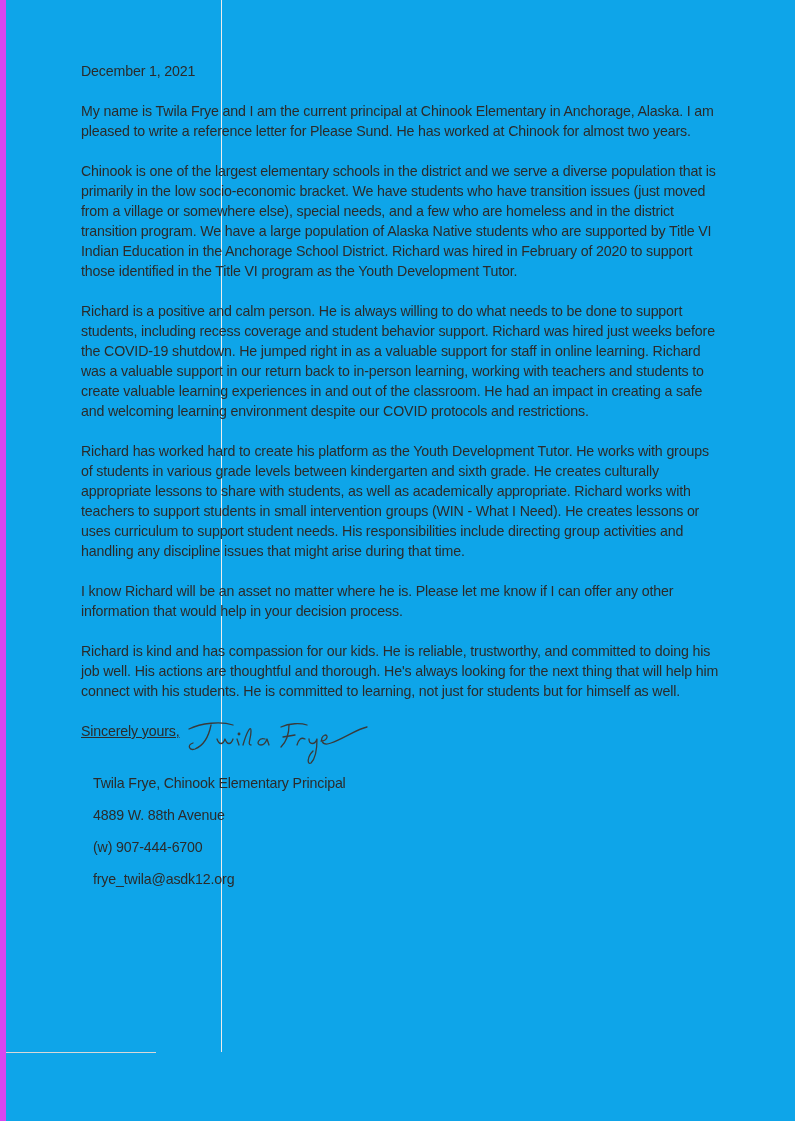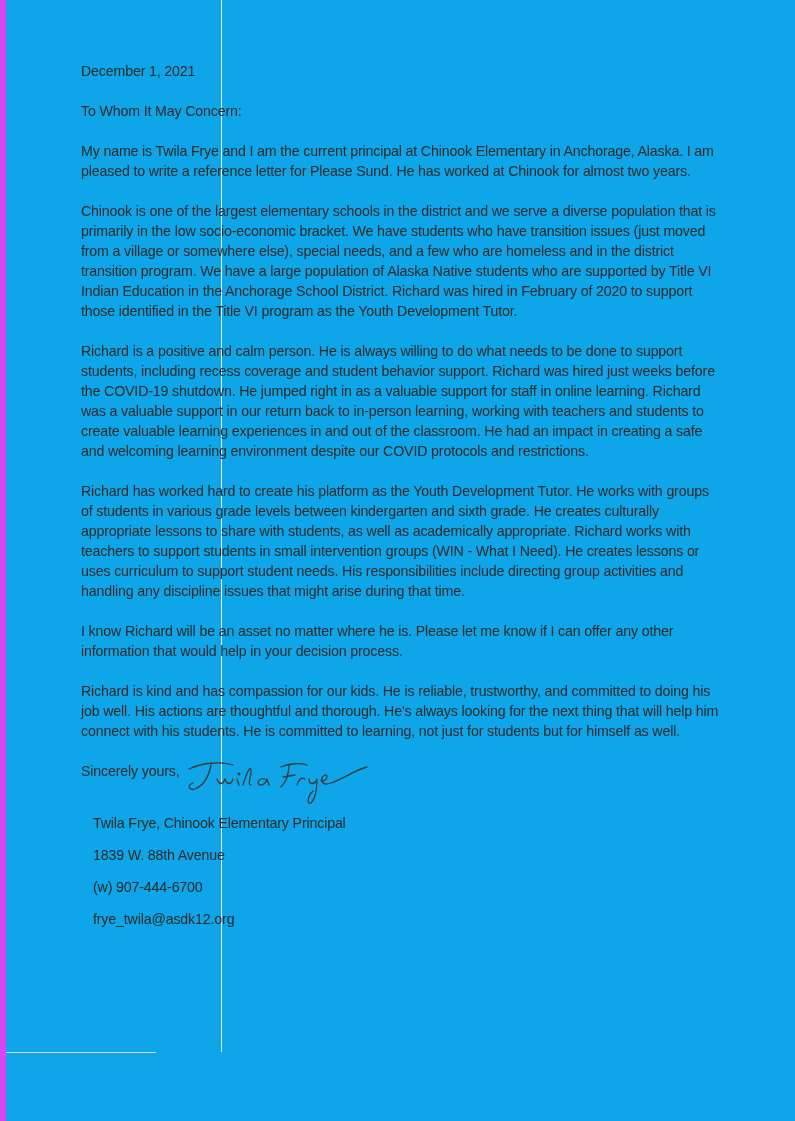--- a/index.html
+++ b/index.html
@@ -4,34 +4,33 @@
 <style>
   html, body { margin:0; padding:0; }
   body { width:795px; height:1121px; background:#fdfdfd; position:relative; overflow:hidden;
          font-family:"Liberation Sans", sans-serif; color:#2b2b2b; }
   .page { position:absolute; left:0; top:0; width:794px; height:1121px; border-left:6px solid #d946ef; background:#0ea5e9; }
   .fold { position:absolute; left:215px; top:0; width:1px; height:1052px; background:#ececec; }
   .scanline { position:absolute; left:0; top:1052px; width:150px; height:1px; background:#d8d8d8; }
   .letter { position:absolute; left:75px; top:61px; width:640px; font-size:14.2px; line-height:20px; letter-spacing:-0.15px; }
   .letter p { margin:0 0 20px 0; }
   .sig-row { position:relative; height:40px; }
-  .closing { position:absolute; left:0; top:0; }
+  .closing { position:absolute; left:0; top:0;text-decoration:underline; }
   .signature { position:absolute; left:100px; top:-10px; width:200px; height:58px; }
   .address p { margin:12px; }
 </style>
 </head>
 <body>
 
 <div class="page">
   <div class="fold"></div>
   <div class="scanline"></div>
 
   <div class="letter">
     <p>December 1, 2021</p>
-    <p>To Whom It May Concern:</p>
     <p>My name is Twila Frye and I am the current principal at Chinook Elementary in Anchorage, Alaska. I am pleased to write a reference letter for Please Sund. He has worked at Chinook for almost two years.</p>
     <p>Chinook is one of the largest elementary schools in the district and we serve a diverse population that is primarily in the low socio-economic bracket. We have students who have transition issues (just moved from a village or somewhere else), special needs, and a few who are homeless and in the district transition program. We have a large population of Alaska Native students who are supported by Title VI Indian Education in the Anchorage School District. Richard was hired in February of 2020 to support those identified in the Title VI program as the Youth Development Tutor.</p>
     <p>Richard is a positive and calm person. He is always willing to do what needs to be done to support students, including recess coverage and student behavior support. Richard was hired just weeks before the COVID-19 shutdown. He jumped right in as a valuable support for staff in online learning. Richard was a valuable support in our return back to in-person learning, working with teachers and students to create valuable learning experiences in and out of the classroom. He had an impact in creating a safe and welcoming learning environment despite our COVID protocols and restrictions.</p>
     <p>Richard has worked hard to create his platform as the Youth Development Tutor.  He works with groups of students in various grade levels between kindergarten and sixth grade. He creates culturally appropriate lessons to share with students, as well as academically appropriate. Richard works with teachers to support students in small intervention groups (WIN - What I Need). He creates lessons or uses curriculum to support student needs. His responsibilities include directing group activities and handling any discipline issues that might arise during that time.</p>
     <p>I know Richard will be an asset no matter where he is. Please let me know if I can offer any other information that would help in your decision process.</p>
     <p>Richard is kind and has compassion for our kids. He is reliable, trustworthy, and committed to doing his job well. His actions are thoughtful and thorough. He's always looking for the next thing that will help him connect with his students. He is committed to learning, not just for students but for himself as well.</p>
 
     <div class="sig-row">
       <span class="closing">Sincerely yours,</span>
       <svg class="signature" viewBox="0 0 200 58">
@@ -49,18 +48,18 @@
           <path d="M102 26 L 114 24"></path>
           <path d="M116 34 C 118 28, 120 26, 124 28"></path>
           <path d="M128 28 C 128 34, 134 34, 136 28 C 136 38, 134 48, 130 52 C 126 54, 126 46, 132 40"></path>
           <path d="M140 30 C 146 30, 148 24, 144 24 C 138 26, 140 36, 150 32 C 162 28, 176 18, 186 16"></path>
         </g>
       </svg>
     </div>
 
     <div class="address">
       <p>Twila Frye, Chinook Elementary Principal</p>
-      <p>1839 W. 88th Avenue</p>
+      <p>4889 W. 88th Avenue</p>
       <p>(w) 907-444-6700</p>
       <p>frye_twila@asdk12.org</p>
     </div>
   </div>
 </div>
 
 </body></html>

